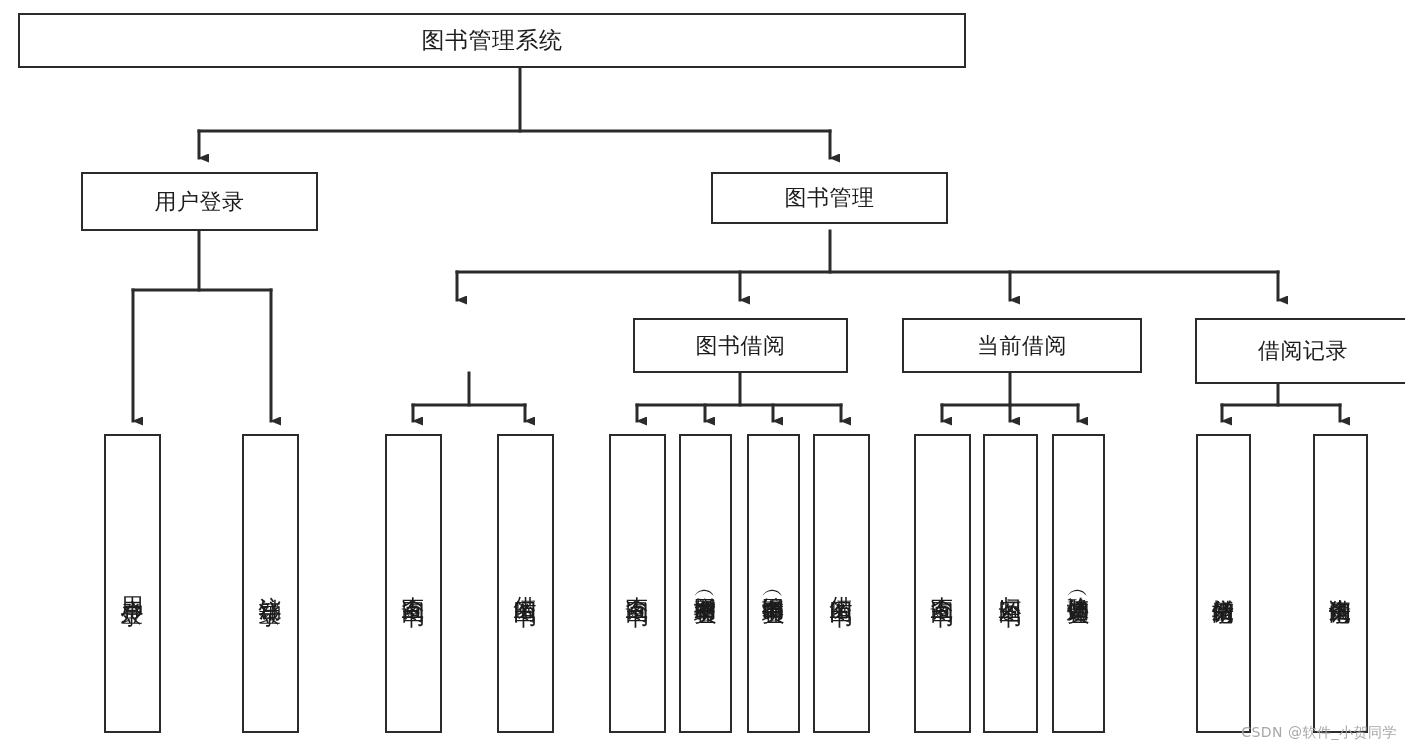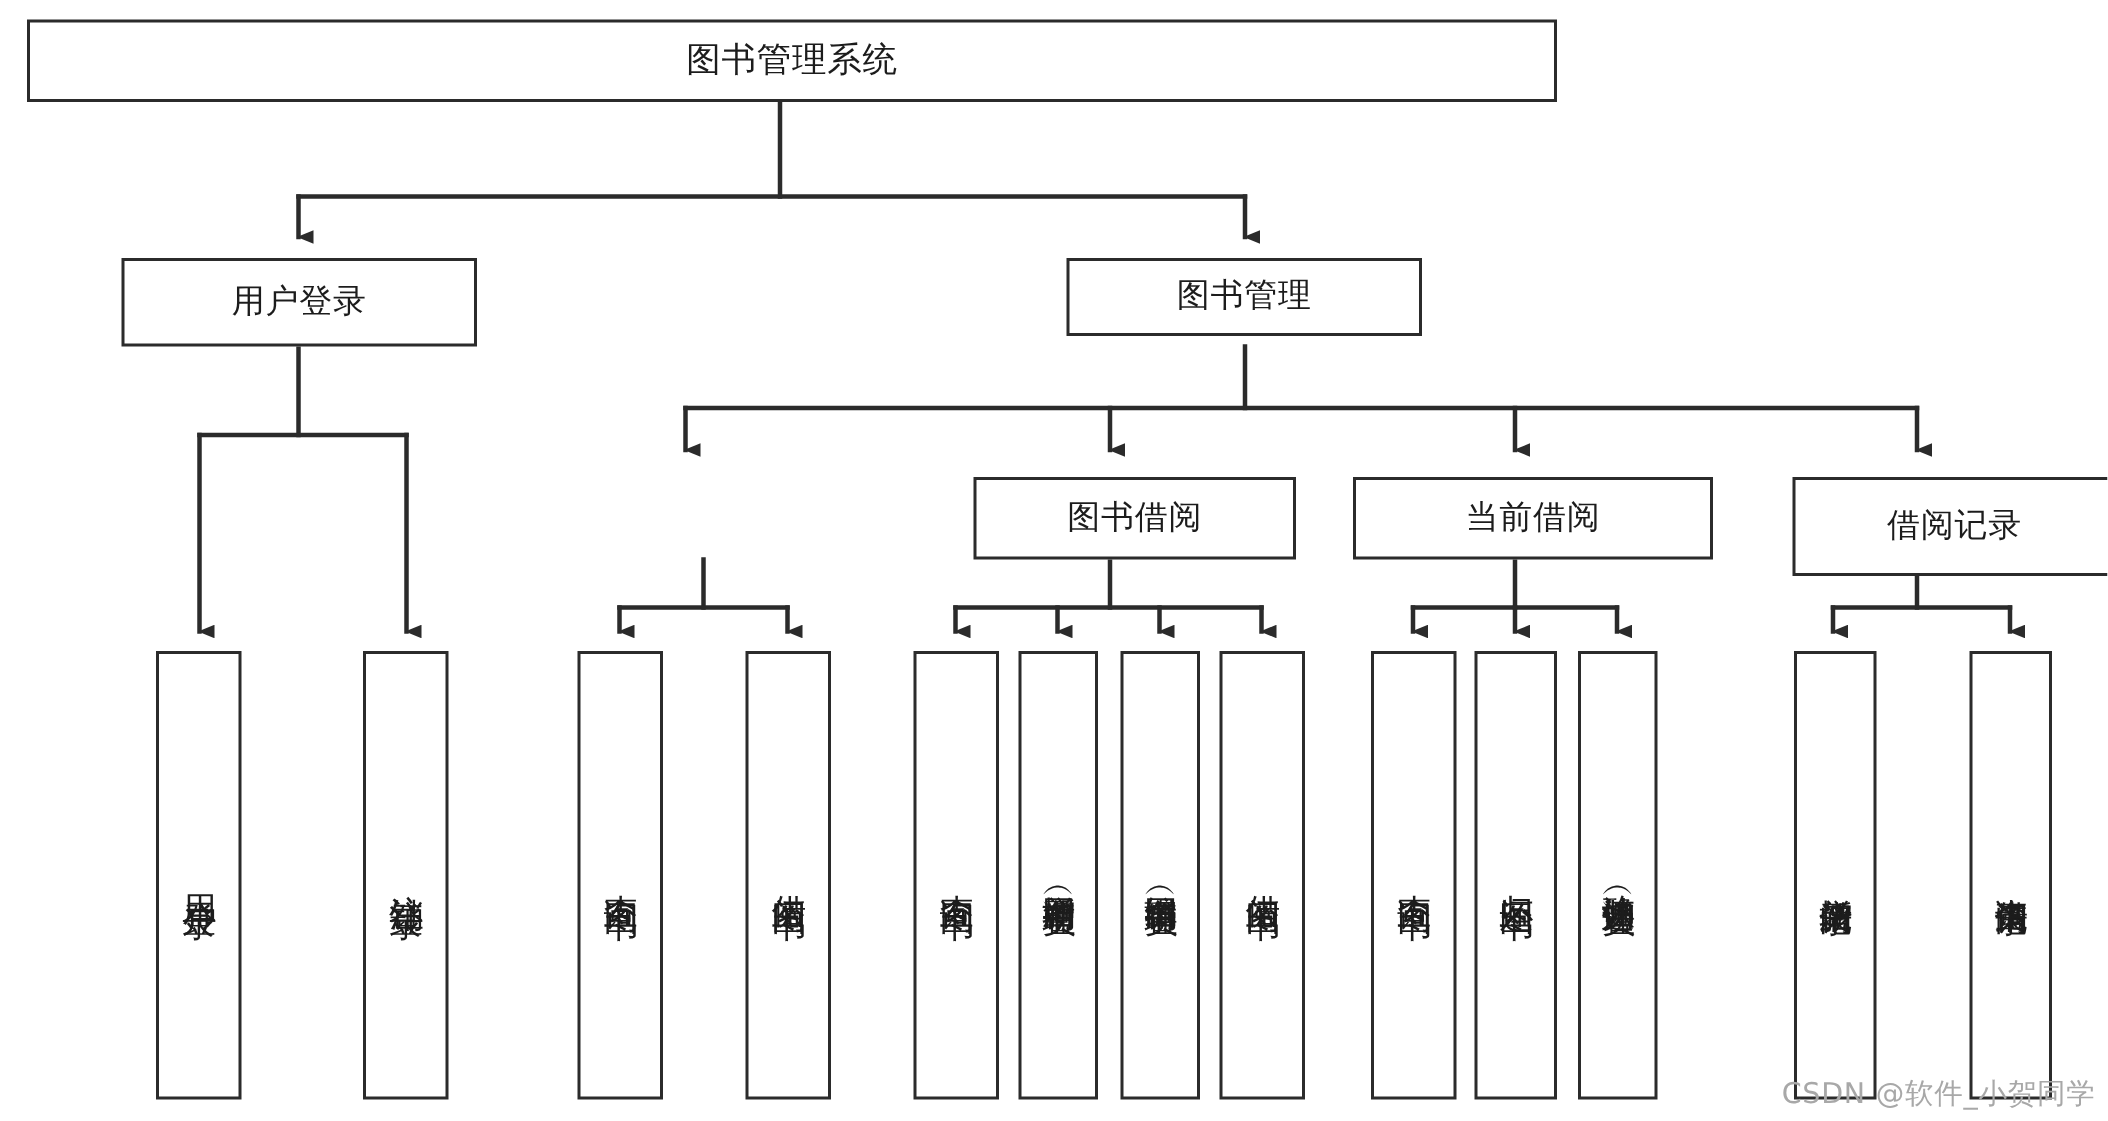--- a/index.html
+++ b/index.html
@@ -61,21 +61,21 @@
     white-space: nowrap;
   }
   .node.vertical.tight .node-label {
     font-size: 22px;
     letter-spacing: 1px;
   }
   #watermark {
     position: absolute;
     right: 8px;
     bottom: 5px;
-    font-size: 19px;
+    font-size: 14px;
     color: #a8a8a8;
     letter-spacing: 0.5px;
     white-space: nowrap;
     pointer-events: none;
   }
 </style>
 </head>
 <body>
 
 <div id="diagram-root">
@@ -123,32 +123,32 @@
       <path d="M 1010 405 L 1010 421" marker-end="url(#arrowhead)"></path>
       <path d="M 1078 405 L 1078 421" marker-end="url(#arrowhead)"></path>
 
       <path d="M 1278 373 L 1278 405"></path>
       <path d="M 1222 405 L 1340 405"></path>
       <path d="M 1222 405 L 1222 421" marker-end="url(#arrowhead)"></path>
       <path d="M 1340 405 L 1340 421" marker-end="url(#arrowhead)"></path>
     </g>
   </svg>
 
-  <div class="node root horizontal" style="left:18px; top:13px; width:1020px; height:55px;">
+  <div class="node root horizontal" style="left:18px; top:13px; width:948px; height:55px;">
     <span class="node-label">图书管理系统</span>
   </div>
 
   <div class="node horizontal" style="left:81px; top:172px; width:237px; height:59px;">
     <span class="node-label">用户登录</span>
   </div>
   <div class="node horizontal" style="left:711px; top:172px; width:237px; height:52px;">
     <span class="node-label">图书管理</span>
   </div>
 
-  <div class="node horizontal" style="left:649px; top:318px; width:215px; height:55px;">
+  <div class="node horizontal" style="left:633px; top:318px; width:215px; height:55px;">
     <span class="node-label">图书借阅</span>
   </div>
   <div class="node horizontal" style="left:902px; top:318px; width:240px; height:55px;">
     <span class="node-label">当前借阅</span>
   </div>
   <div class="node horizontal" style="left:1195px; top:318px; width:216px; height:66px;">
     <span class="node-label">借阅记录</span>
   </div>
 
   <div class="node vertical" style="left:104px; top:434px; width:57px; height:299px;">

